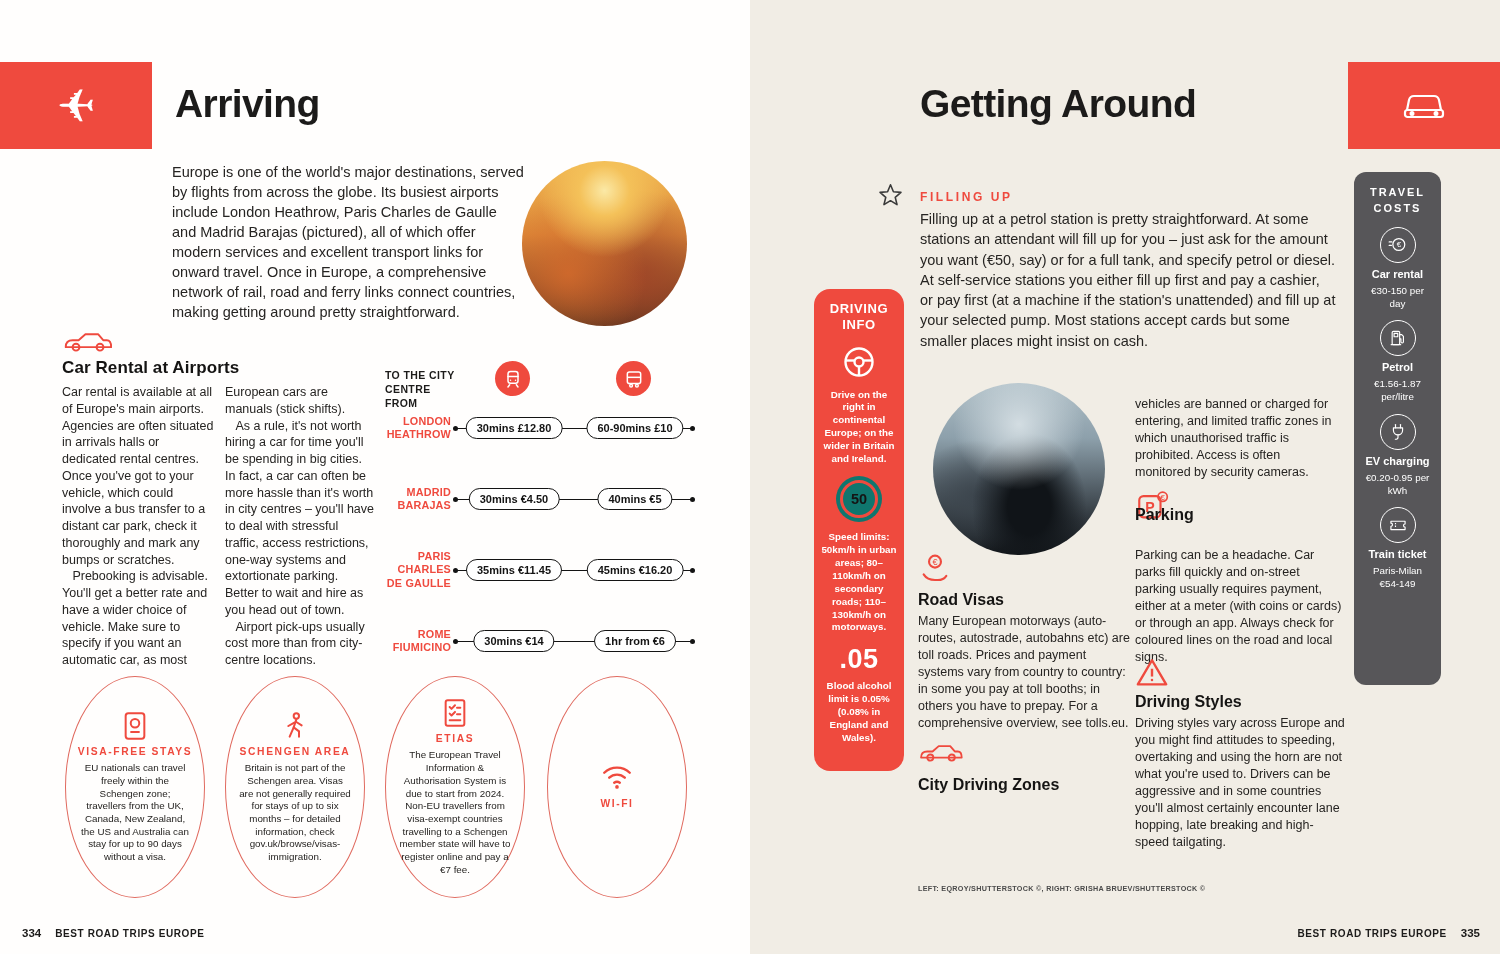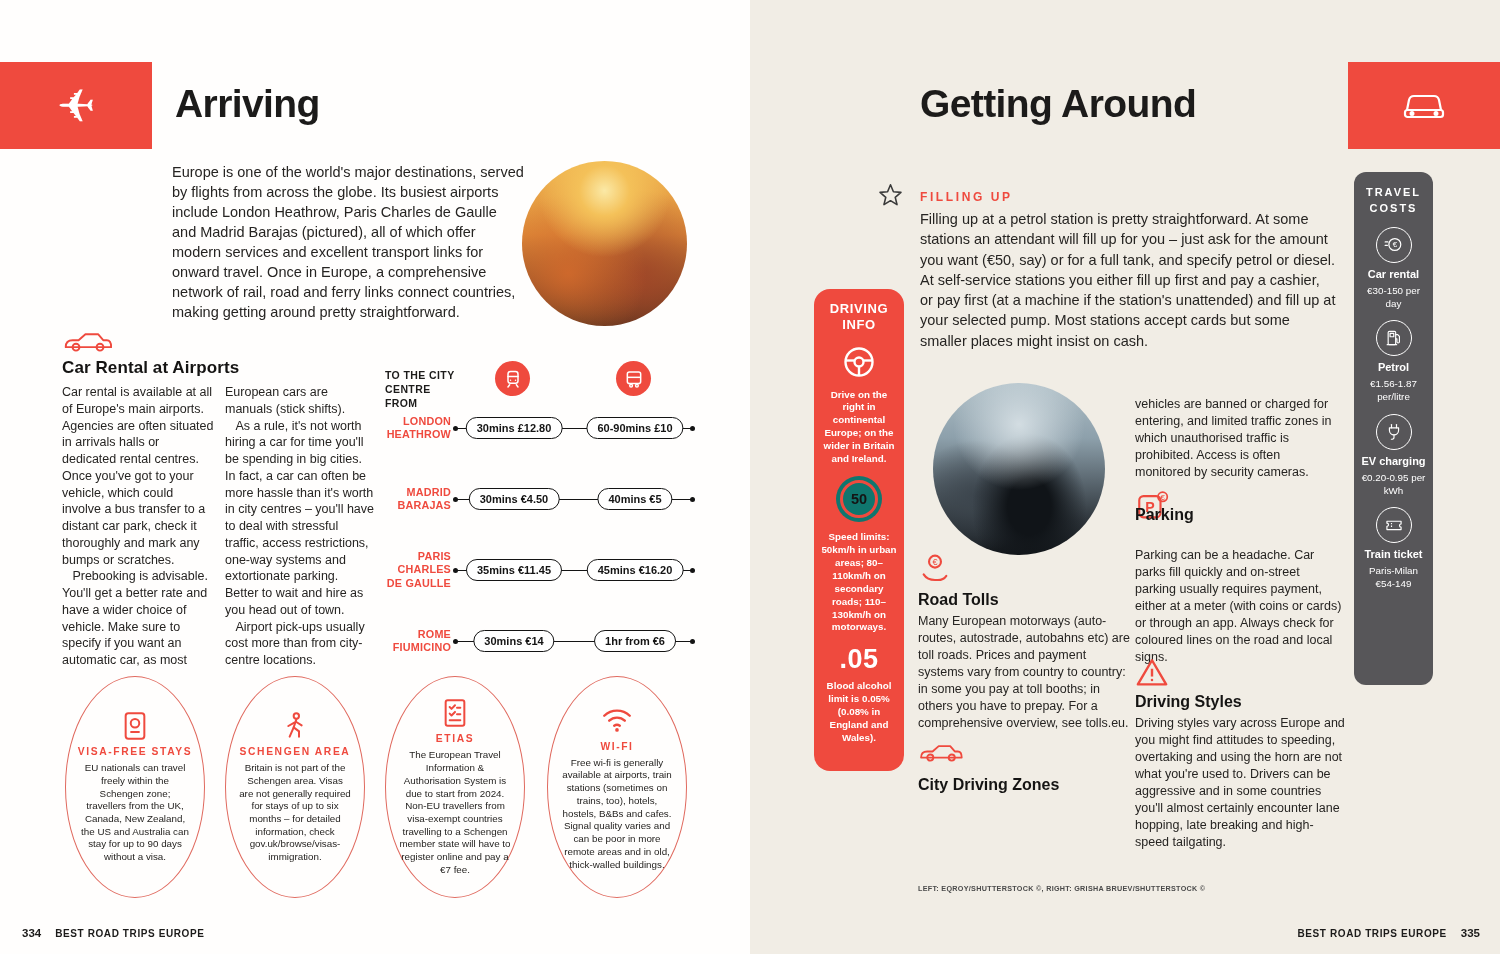--- a/index.html
+++ b/index.html
@@ -59,21 +59,21 @@
   .di-text { font-size:9.8px; font-weight:bold; line-height:1.32; margin-top:9px; }
   .di-big { font-size:27px; font-weight:bold; margin-top:10px; letter-spacing:0.5px; }
   .speed-sign { width:46px; height:46px; border-radius:50%; background:#0f766e; display:flex; align-items:center; justify-content:center; margin-top:10px; flex:none; }
   .speed-inner { width:38px; height:38px; border-radius:50%; border:3.5px solid #ef4a3e; display:flex; align-items:center; justify-content:center; font-size:14.5px; font-weight:bold; color:#141414; }
 
   .body-text { position:absolute; font-size:12.5px; line-height:1.36; color:#262422; }
   .sub-heading { position:absolute; font-size:16px; font-weight:bold; color:#151413; }
   .icon-red { position:absolute; color:#ef4a3e; }
   .icon-dark { position:absolute; color:#3a3a3a; }
 
-  .travel-costs { position:absolute; left:1354px; top:172px; width:79px; height:513px; background:#575659; border-radius:12px; color:#fff; display:flex; flex-direction:column; align-items:center; padding:13px 0 0; }
+  .travel-costs { position:absolute; left:1354px; top:172px; width:87px; height:513px; background:#575659; border-radius:12px; color:#fff; display:flex; flex-direction:column; align-items:center; padding:13px 0 0; }
   .tc-title { font-size:11px; font-weight:bold; letter-spacing:2px; line-height:1.45; text-align:center; width:62px; margin-bottom:10px; }
   .tc-item { display:flex; flex-direction:column; align-items:center; text-align:center; margin-bottom:10px; }
   .tc-circle { width:36px; height:36px; border:1.4px solid #fff; border-radius:50%; display:flex; align-items:center; justify-content:center; color:#fff; }
   .tc-label { font-size:11px; font-weight:bold; margin-top:5px; }
   .tc-value { font-size:9.8px; line-height:1.3; margin-top:5px; width:66px; }
 
   .credit { position:absolute; font-size:7.2px; letter-spacing:0.3px; color:#4a4a4a;font-weight:bold; }
   svg { display:block; }
 </style>
 </head>
@@ -206,21 +206,20 @@
   <div class="callout" style="left:547px;">
     <span class="co-icon">
       <svg viewBox="0 0 24 24" width="34" height="34" fill="none" stroke="currentColor" stroke-width="1.7" stroke-linecap="round">
         <path d="M3 9 a13 13 0 0 1 18 0"></path>
           <path d="M6.5 12.5 a8 8 0 0 1 11 0"></path>
           <path d="M10 16 a3.5 3.5 0 0 1 4 0"></path>
         <circle cx="12" cy="19" r="1.3" fill="currentColor" stroke="none"></circle>
       </svg>
     </span>
     <div class="co-title">WI-FI</div>
-    <div class="co-text">Free wi-fi is generally available at airports, train stations (sometimes on trains, too), hotels, hostels, B&amp;Bs and cafes. Signal quality varies and can be poor in more remote areas and in old, thick-walled buildings.</div>
   </div>
 
   <div class="footer" style="left:22px;top:905px;">
     <span class="pagenum">334</span>
     <span class="bookname">BEST ROAD TRIPS EUROPE</span>
   </div>
 
   <h1 class="page-title" style="left:920px;top:82px;">Getting Around</h1>
 
   <div class="corner-block" style="left:1348px;top:62px;">
@@ -267,21 +266,21 @@
 
   <div class="body-text" style="left:1135px;top:396px;width:203px;">vehicles are banned or charged for entering, and limited traffic zones in which unauthorised traffic is prohibited. Access is often monitored by security cameras.</div>
 
   <span class="icon-red" style="left:918px;top:551px;">
     <svg viewBox="0 0 24 24" width="34" height="34" fill="none" stroke="currentColor" stroke-width="1.5" stroke-linecap="round">
       <circle cx="12" cy="7.5" r="4.2"></circle>
       <text x="12" y="10" text-anchor="middle" font-size="6.5" fill="currentColor" stroke="none">€</text>
       <path d="M4 16.5 q2.5 4 8 4 h2 q4 0 6 -3"></path>
     </svg>
   </span>
-  <h3 class="sub-heading" style="left:918px;top:591px;">Road Tolls</h3>
+  <h3 class="sub-heading" style="left:918px;top:591px;">Road Visas</h3>
   <div class="body-text" style="left:918px;top:613px;width:214px;">Many European motorways (auto-routes, autostrade, autobahns etc) are toll roads. Prices and payment systems vary from country to country: in some you pay at toll booths; in others you have to prepay. For a comprehensive overview, see tolls.eu.</div>
 
   <span class="icon-red" style="left:1135px;top:489px;">
     <svg viewBox="0 0 24 24" width="34" height="34" fill="none" stroke="currentColor" stroke-width="1.5">
       <rect x="3" y="5" width="15" height="15" rx="3"></rect>
       <text x="10.5" y="16.5" text-anchor="middle" font-size="10" font-weight="bold" fill="currentColor" stroke="none">P</text>
       <circle cx="19.5" cy="5.5" r="3.3" stroke-width="1.2"></circle>
       <text x="19.5" y="7.7" text-anchor="middle" font-size="5.5" fill="currentColor" stroke="none">€</text>
     </svg>
   </span>

